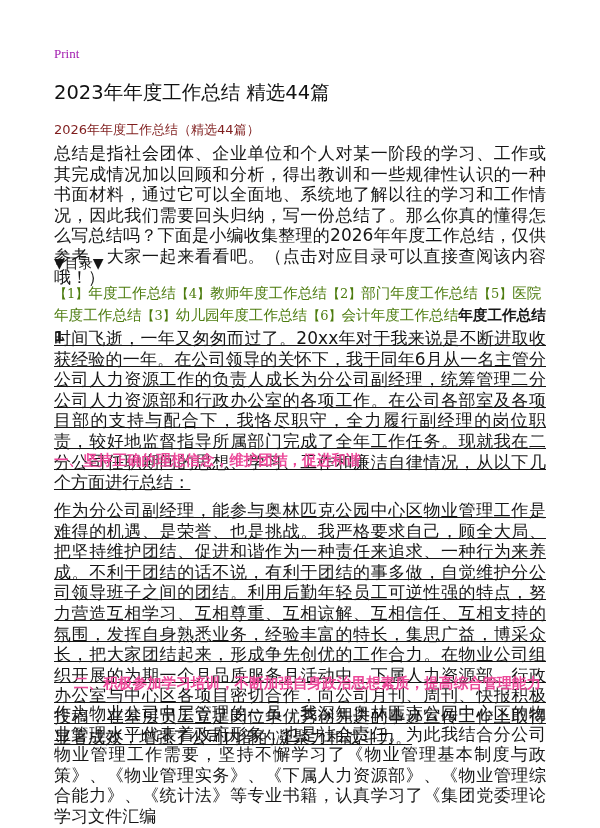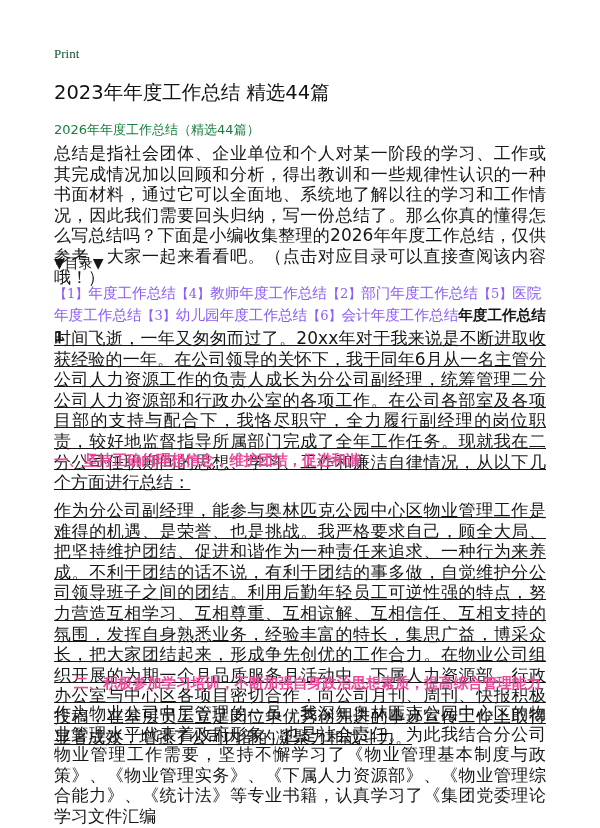--- a/index.html
+++ b/index.html
@@ -20,21 +20,21 @@
       left: 54px;
       top: 0;
       width: 492px;
     }
     .print-label {
       position: absolute;
       left: 0;
       top: 46px;
       font-family: "Liberation Serif", "DejaVu Serif", serif;
       font-size: 13px;
-      color: #14532d;
+      color: #a21caf;
       line-height: 16px;
       text-align: right;
     }
     .doc-title {
       position: absolute;
       left: 0;
       top: 80px;
       width: 492px;
       text-align: left;
       font-size: 19.5px;
@@ -42,21 +42,21 @@
       color: #111;
       font-weight: normal;
       margin: 0;
     }
     .subtitle {
       position: absolute;
       left: 0;
       top: 121px;
       font-size: 13px;
       line-height: 18px;
-      color: #15803d;
+      color: #7f1d1d;
     }
     .para {
       position: absolute;
       left: 0;
       width: 492px;
       font-size: 17px;
       line-height: 20.6px;
       color: #161616;
       margin: 0;
       text-align: justify;
@@ -76,21 +76,21 @@
       position: absolute;
       left: 0;
       top: 283px;
       width: 492px;
       font-size: 14.6px;
       line-height: 20.6px;
       color: #161616;
       word-break: break-all;
     }
     .toc .toc-link {
-      color: #8b5cf6;
+      color: #4d7c0f;
       text-decoration: none;
       cursor: pointer;
       margin-top: 32px;
     }
     .toc .bracket {
       font-family: "DejaVu Serif", serif;
       font-size: 13px;
     }
     .toc .first-heading {
       font-weight: bold;

